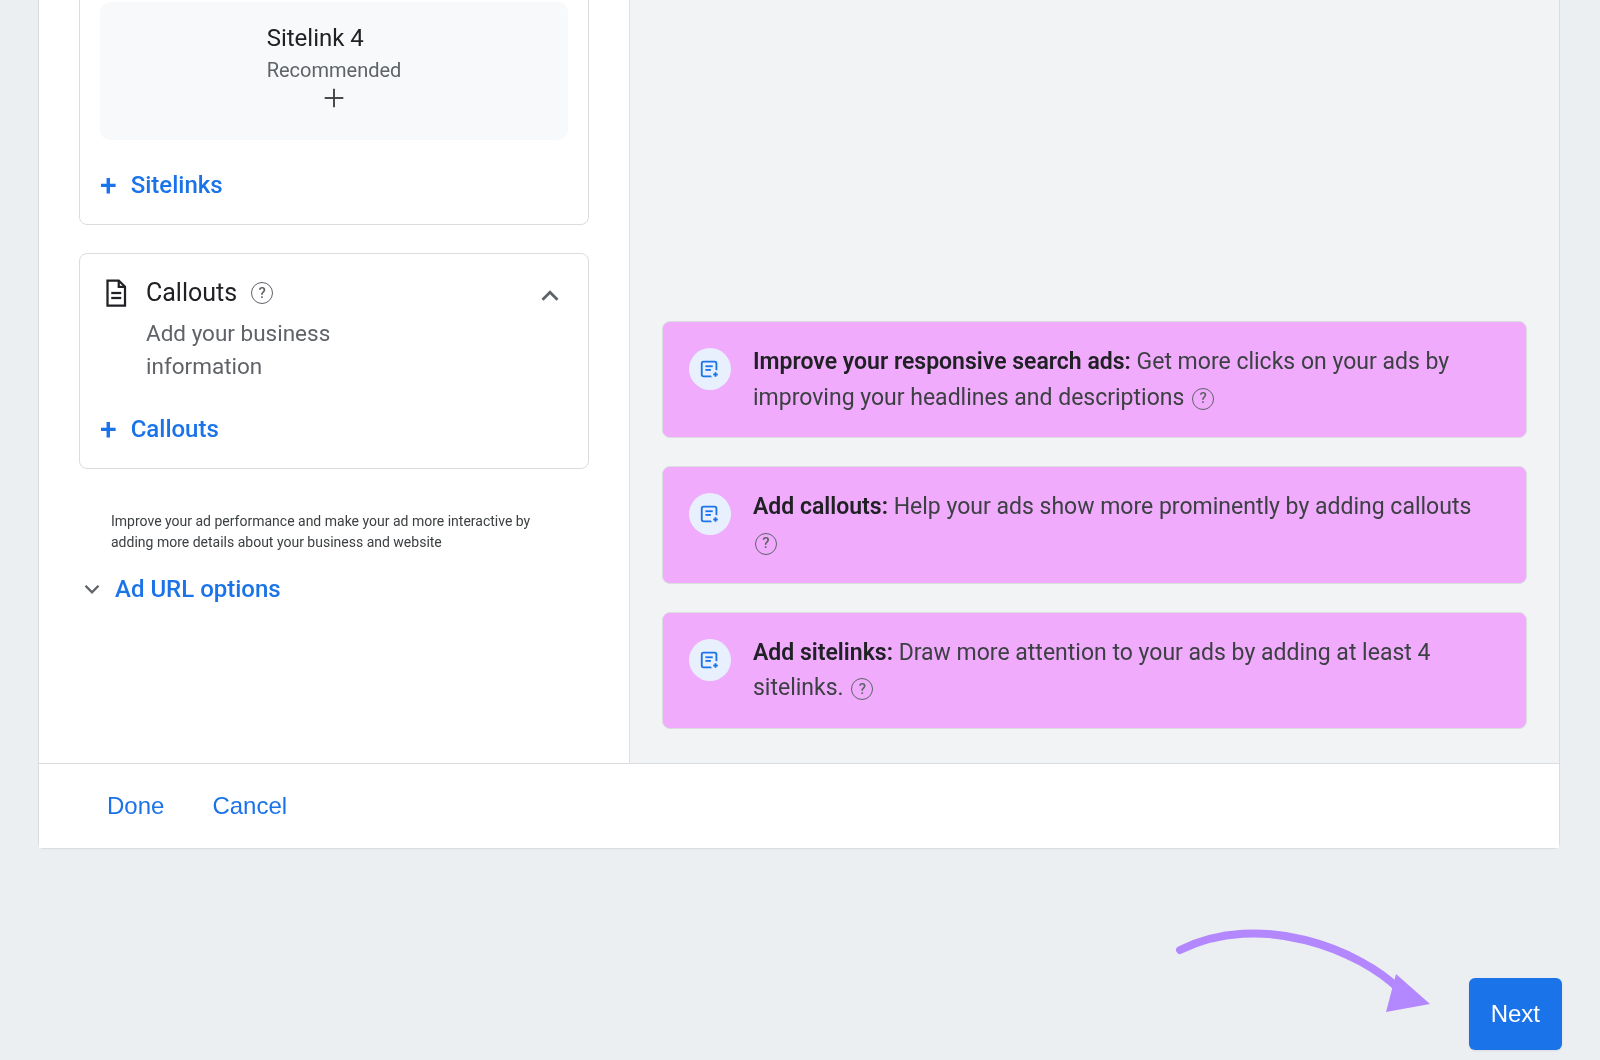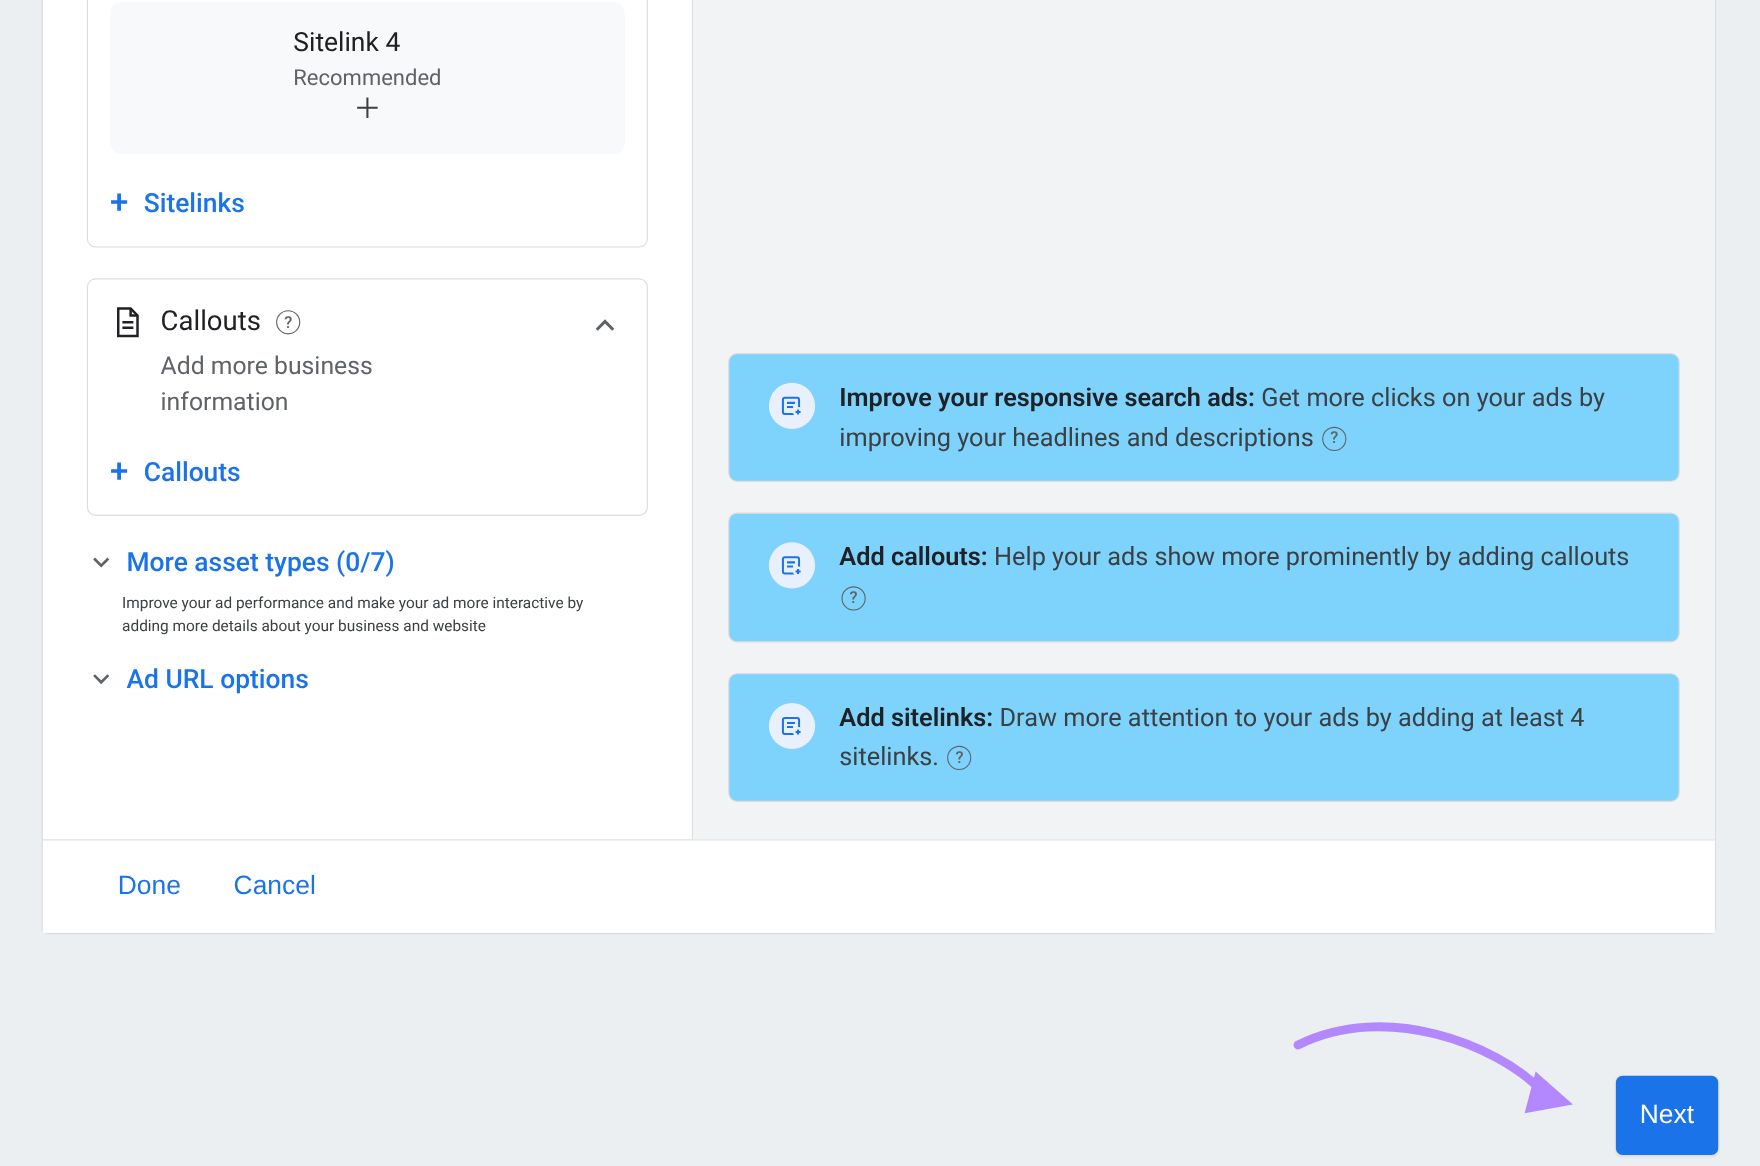--- a/index.html
+++ b/index.html
@@ -141,24 +141,24 @@
     padding: 14px 4px 8px 32px;
     max-width: 460px;
   }
   .chevron-down {
     display: inline-flex; align-items: center; justify-content: center;
     color: #5f6368;
   }
 
   
   .suggest {
-    background: #7dd3fc;
+    background: #f0abfc;
     border: 1px solid #dadce0;
     border-radius: 8px;
-    padding: 22px 36px;
+    padding: 22px 26px;
     display: flex;
     gap: 22px;
     align-items: flex-start;
     cursor: pointer;
   }
   .suggest-icon {
     width: 42px; height: 42px;
     border-radius: 50%;
     background: #e8f0fe;
     display: inline-flex;
@@ -251,43 +251,35 @@
                   <path d="M15 2v5h5"></path>
                   <line x1="9" y1="12" x2="17" y2="12"></line>
                   <line x1="9" y1="16" x2="17" y2="16"></line>
                 </svg>
             </span>
             <div class="section-title-row">
               <div class="section-title">
                 <span>Callouts</span>
                 <span class="q-icon">?</span>
               </div>
-              <div class="section-sub">Add more business information</div>
+              <div class="section-sub">Add your business information</div>
             </div>
           </div>
           <span class="chevron-up">
             <svg width="30" height="30" viewBox="0 0 24 24" fill="none" stroke="currentColor" stroke-width="2.2">
                 <polyline points="6 15 12 9 18 15"></polyline>
               </svg>
           </span>
         </div>
         <span class="add-link">
           <span class="plus-small">+</span>
           <span>Callouts</span>
         </span>
       </div>
 
-      <div class="expand-row">
-        <span class="chevron-down">
-          <svg width="26" height="26" viewBox="0 0 24 24" fill="none" stroke="currentColor" stroke-width="2.2">
-              <polyline points="6 9 12 15 18 9"></polyline>
-            </svg>
-        </span>
-        <span>More asset types (0/7)</span>
-      </div>
       <div class="expand-desc">Improve your ad performance and make your ad more interactive by adding more details about your business and website</div>
 
       <div class="expand-row" style="margin-top:14px;">
         <span class="chevron-down">
           <svg width="26" height="26" viewBox="0 0 24 24" fill="none" stroke="currentColor" stroke-width="2.2">
               <polyline points="6 9 12 15 18 9"></polyline>
             </svg>
         </span>
         <span>Ad URL options</span>
       </div>

